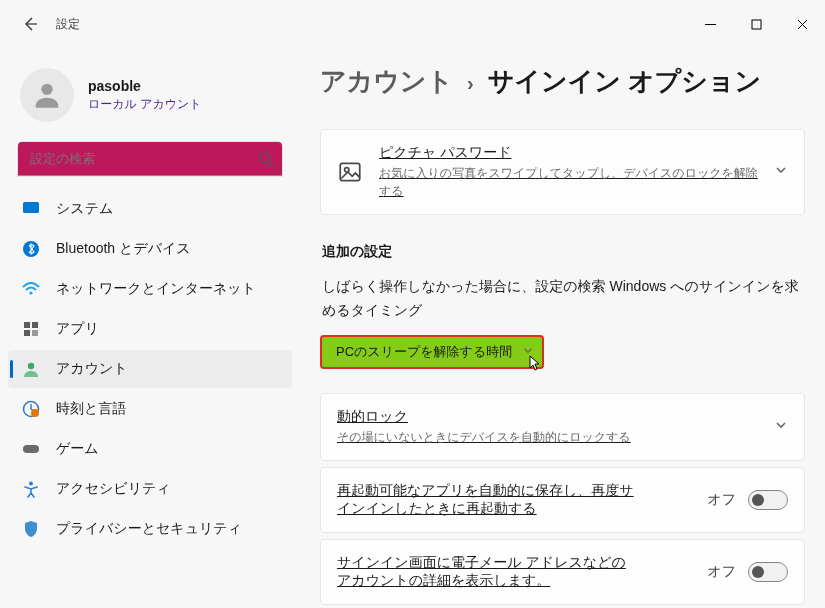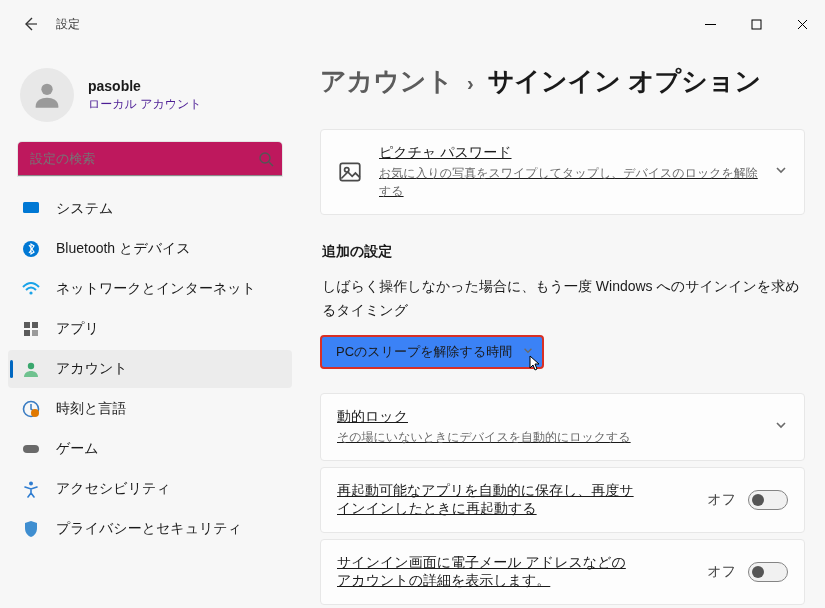--- a/index.html
+++ b/index.html
@@ -161,21 +161,21 @@
     background: transparent;
     border: none;
     padding: 0 2px 12px 2px;
   }
   .plain .ttl { font-size: 14px; line-height: 1.7; }
 
   .dropdown {
     display: inline-flex; align-items: center;
     border: 2px solid #d93025;   
     border-radius: 4px;
-    background: #3b82f6;
+    background: #84cc16;
     height: 34px;
     padding: 0 30px 0 14px;
     font-size: 13px;
     position: relative;
     cursor: pointer;
     margin-bottom: 24px;
   }
   .dropdown .chev {
     position: absolute; right: 8px; top: 50%;
     transform: translateY(-50%);
@@ -377,21 +377,21 @@
         <svg width="14" height="14" viewBox="0 0 14 14" fill="none" stroke="currentColor" stroke-width="1.6">
             <path d="M3 5 L7 9 L11 5"></path>
           </svg>
       </span>
     </div>
 
     
     <div class="section-title">追加の設定</div>
 
     <div class="plain">
-      <div class="ttl">しばらく操作しなかった場合に、もう一度 Windows へのサインインを求めるタイミング</div>
+      <div class="ttl">しばらく操作しなかった場合に、設定の検索 Windows へのサインインを求めるタイミング</div>
     </div>
     <div class="dropdown">
       <span>PCのスリープを解除する時間</span>
       <span class="chev">
         <svg width="12" height="12" viewBox="0 0 14 14" fill="none" stroke="currentColor" stroke-width="1.6">
             <path d="M3 5 L7 9 L11 5"></path>
           </svg>
       </span>
       <svg class="cursor" viewBox="0 0 16 16">
         <path d="M2 1 L2 13 L5 10 L7 15 L9 14 L7 9 L11 9 Z" fill="#fff" stroke="#000" stroke-width="1"></path>

